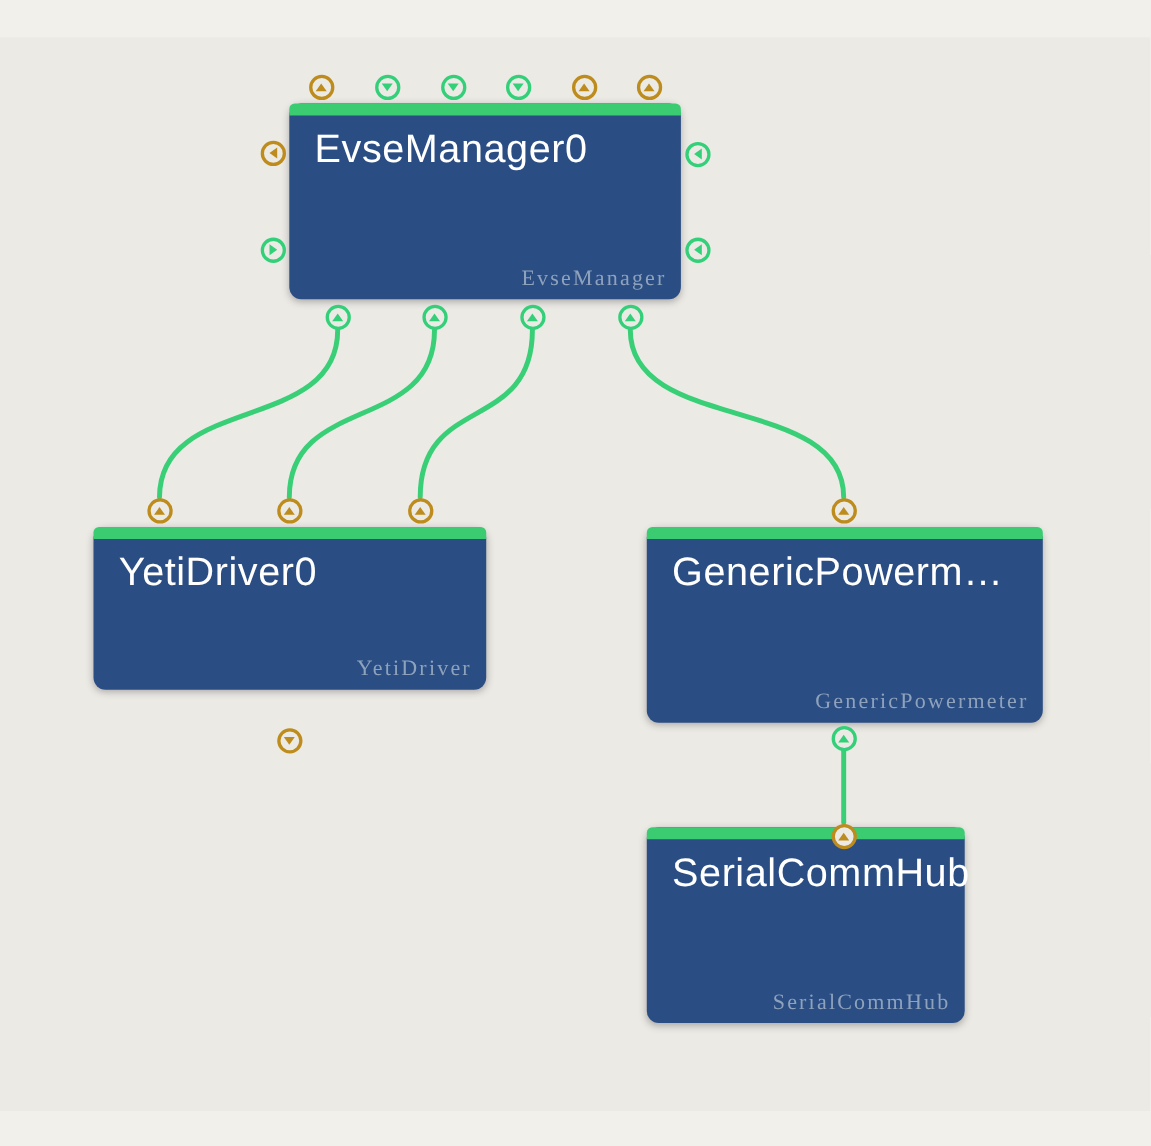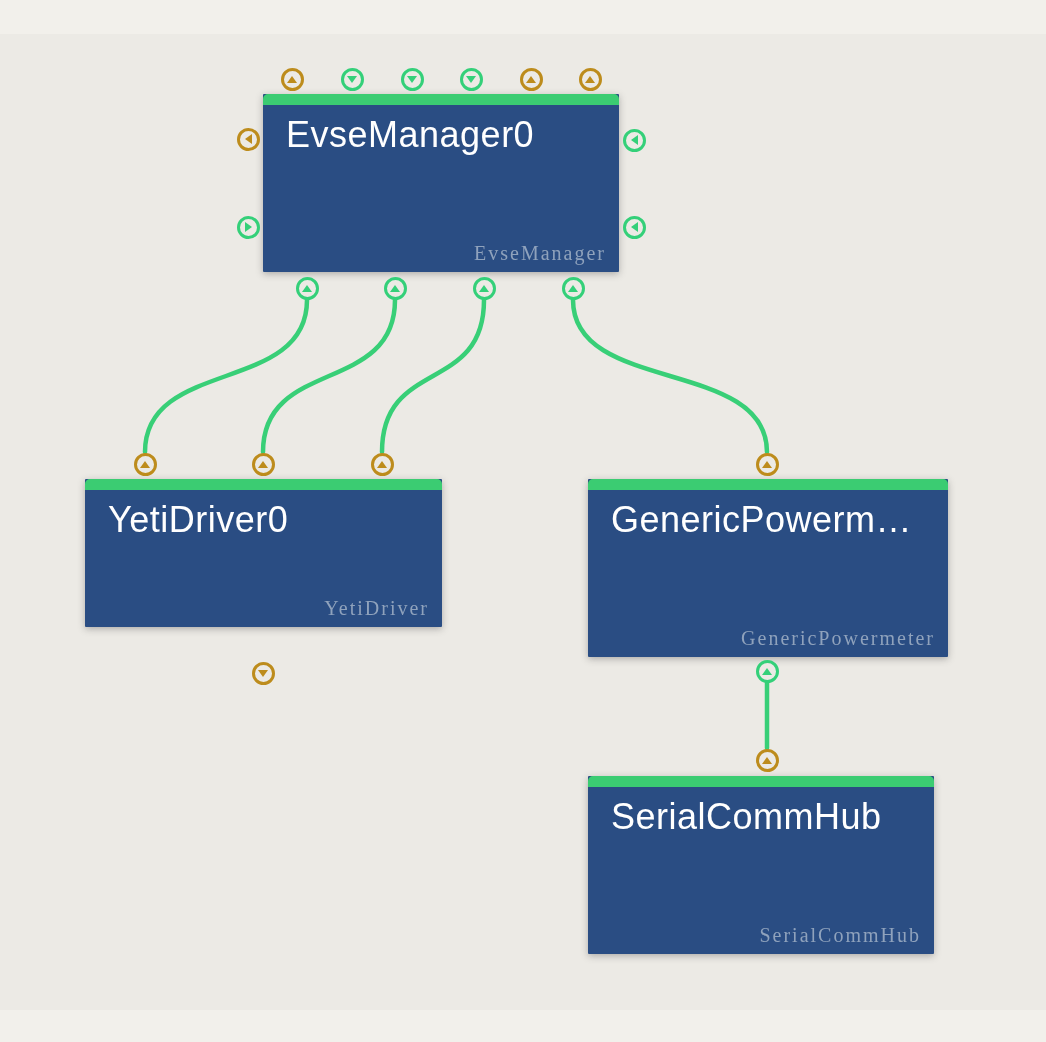--- a/index.html
+++ b/index.html
@@ -24,21 +24,21 @@
   }
   #edge-layer path{
     fill:none;
     stroke:var(--edge-color,#38cf77);
     stroke-width:4.5;
     stroke-linecap:round;
   }
   .node{
     position:absolute;
     background:var(--node-body,#2a4d83);
-    border-radius:1px;
+    border-radius:11px;
     box-shadow:0 2px 7px rgba(70,70,70,.38);
   }
   .node-header{
     position:absolute;top:0;left:0;right:0;height:11px;
     border-radius:5px 5px 0 0;
     background:var(--node-header,#3bcc72);
   }
   .node-title{
     position:absolute;left:23px;top:20px;
     font-size:36px;letter-spacing:.5px;
@@ -151,21 +151,21 @@
         <div class="node-header"></div>
         <div class="node-title">GenericPowerm…</div>
         <div class="node-type">GenericPowermeter</div>
       </div>
       <div class="port orange" style="left: 755.5px; top: 452.5px;">
         <span class="tri arrow-up"></span>
       </div>
       <div class="port green" style="left: 755.5px; top: 659.5px;">
         <span class="tri arrow-up"></span>
       </div>
-      <div class="node" style="left: 588px; top: 776px; width: 346px; height: 178px;">
+      <div class="node" style="left: 588px; top: 752px; width: 289px; height: 178px;">
         <div class="node-header"></div>
         <div class="node-title">SerialCommHub</div>
         <div class="node-type">SerialCommHub</div>
       </div>
       <div class="port orange" style="left: 755.5px; top: 748.5px;">
         <span class="tri arrow-up"></span>
       </div>
     </div>
 </div>
 

